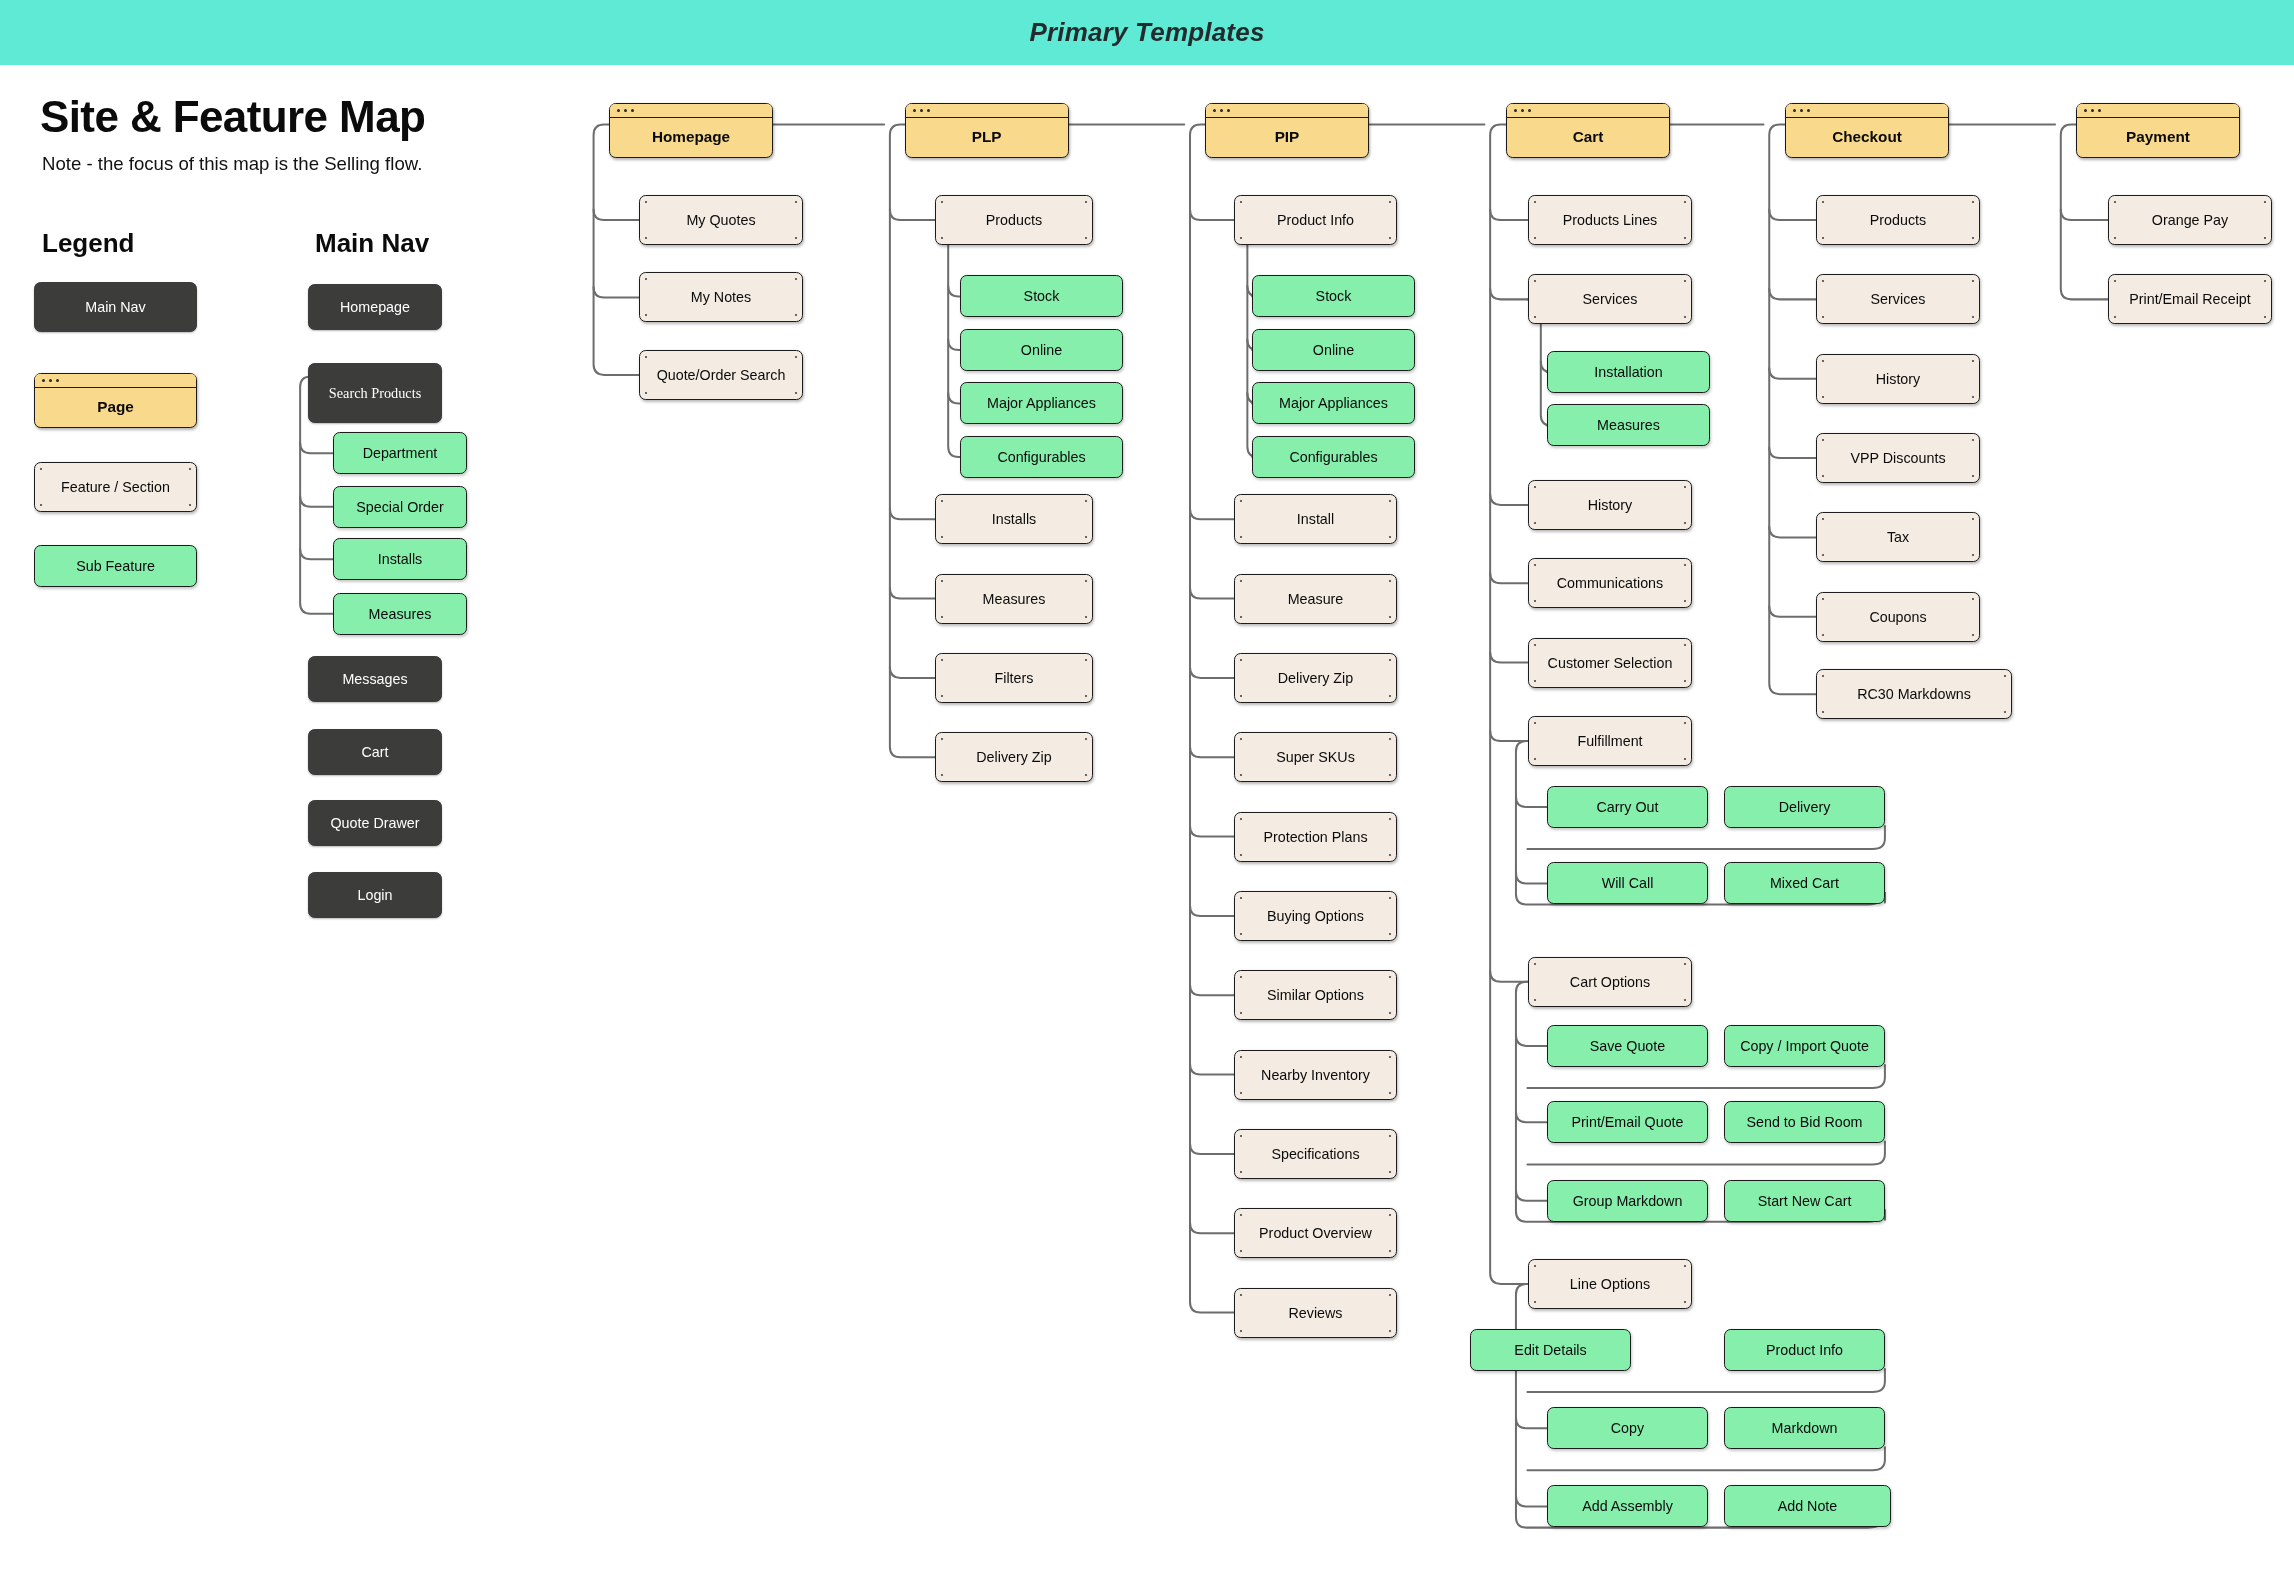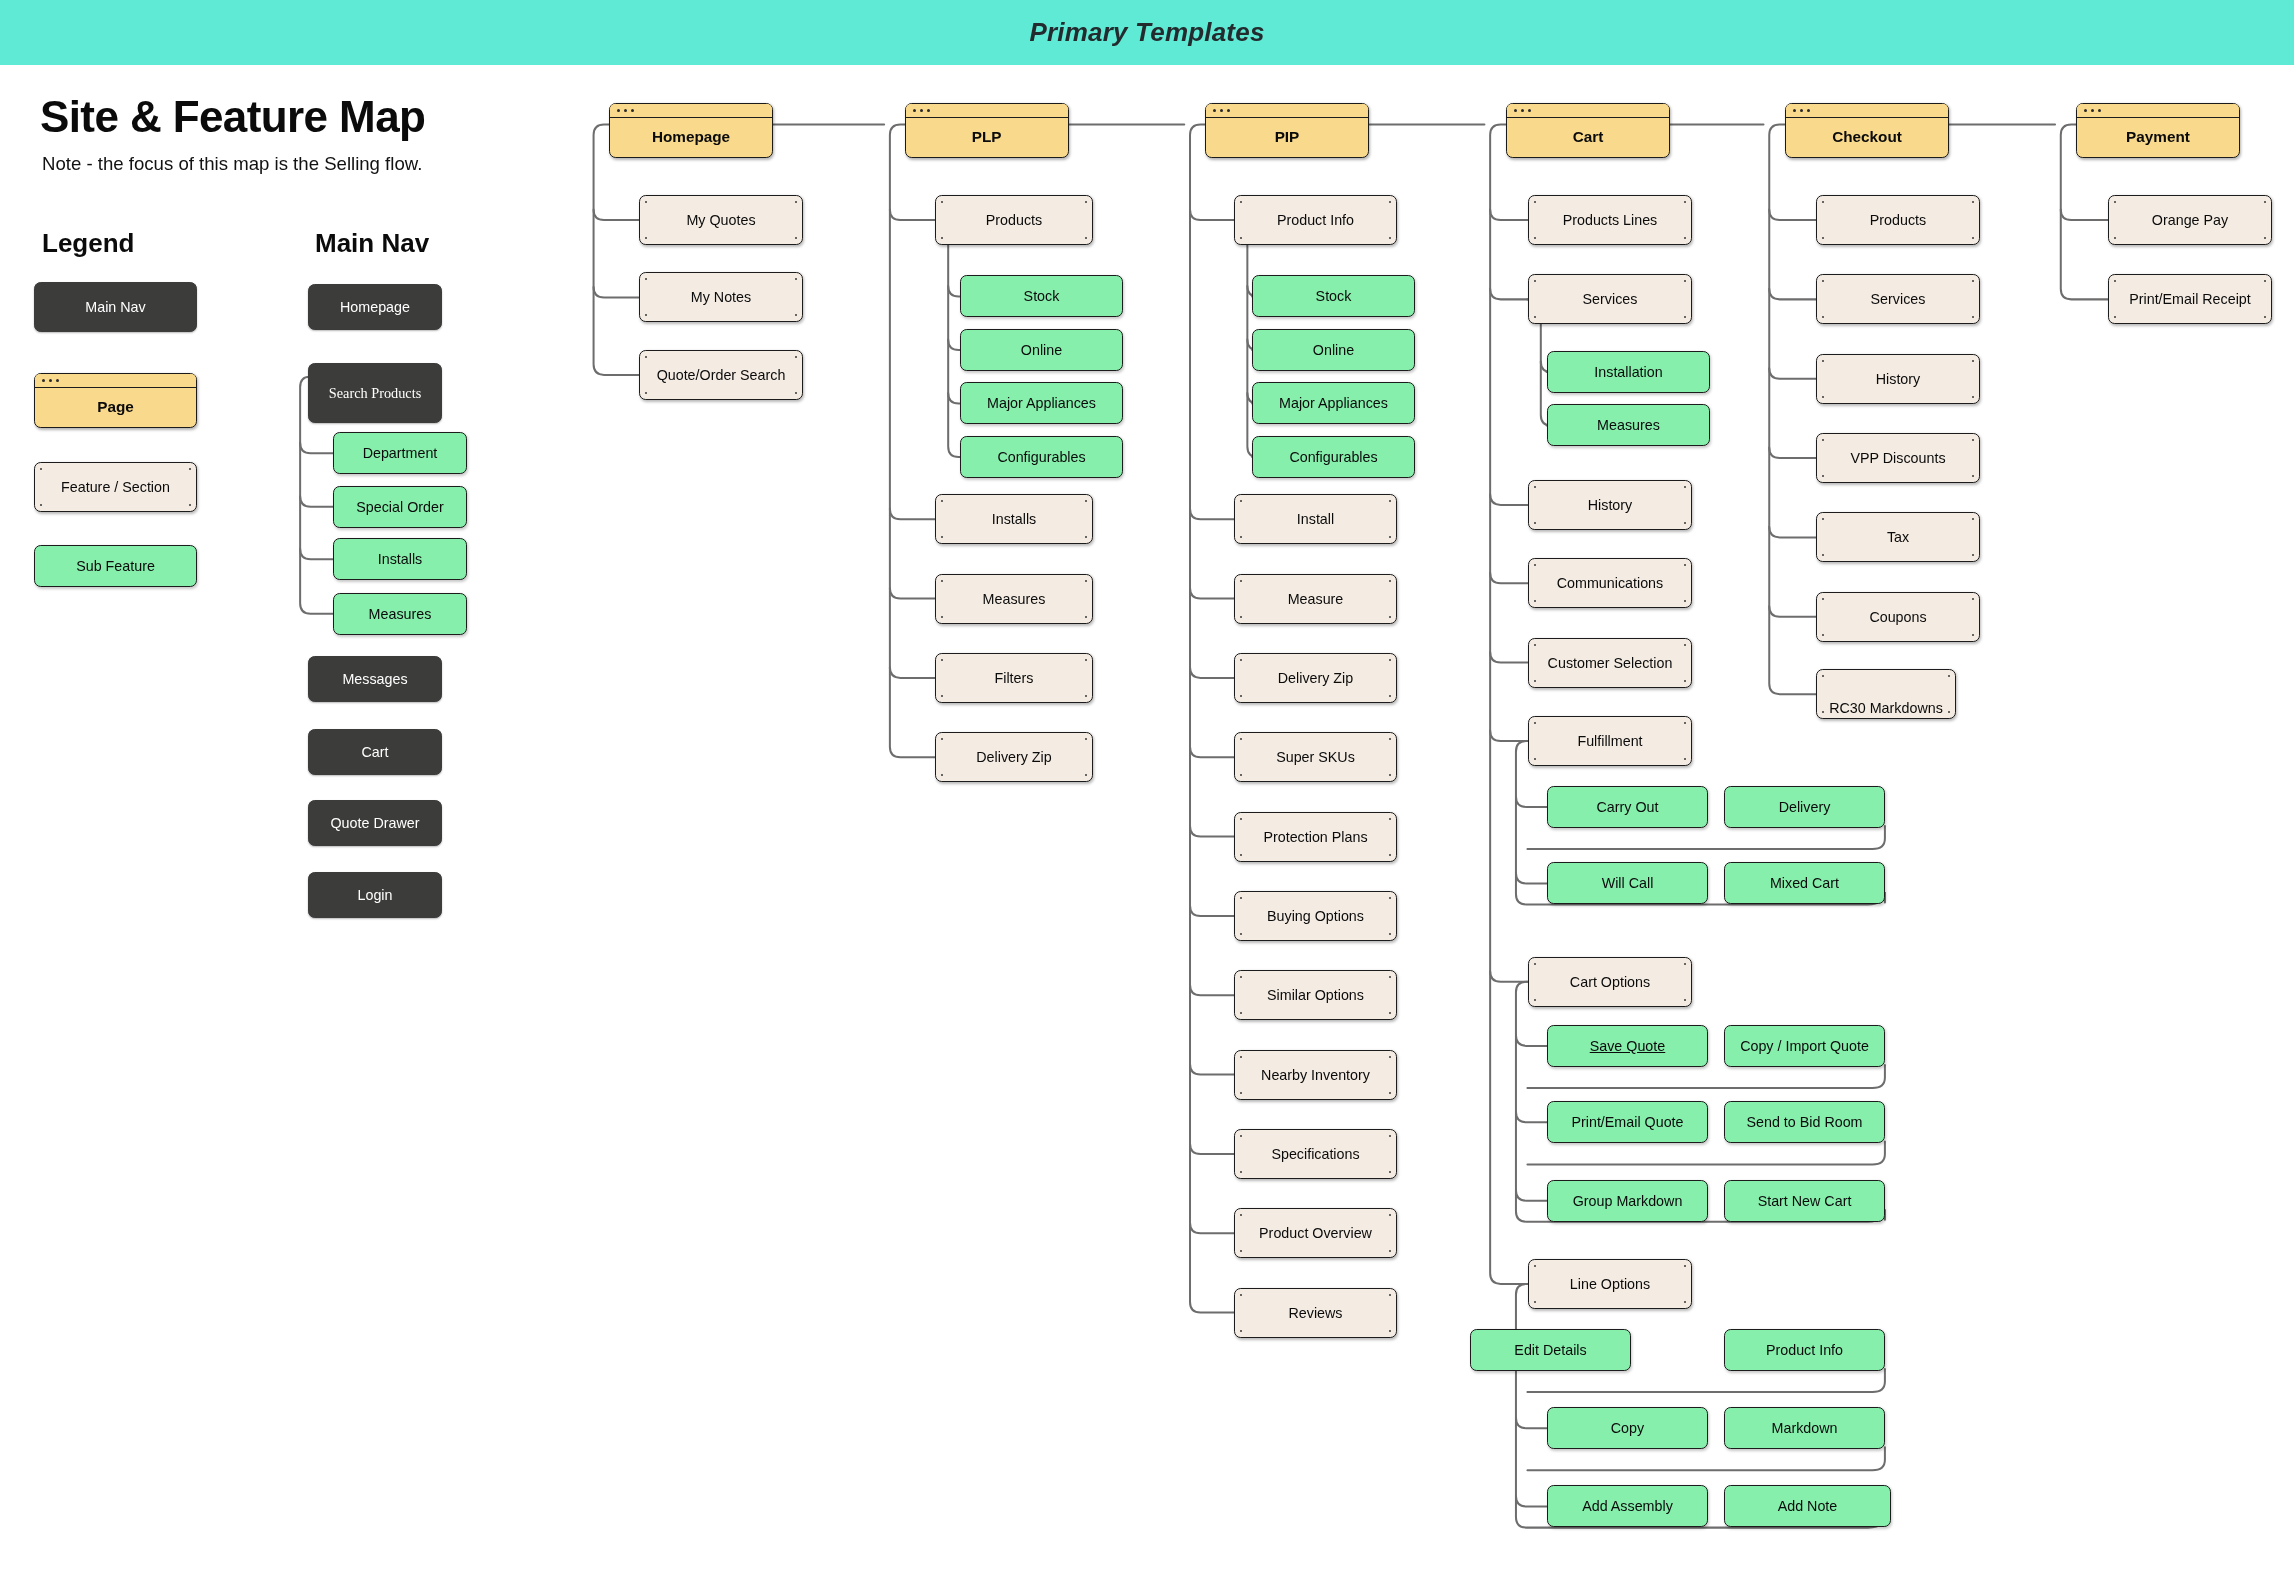--- a/index.html
+++ b/index.html
@@ -436,21 +436,21 @@
       <span>Will Call</span>
     </div>
     <div class="node n-sub" style="left: 1724px; top: 862px; width: 161px; height: 42px;">
       <span>Mixed Cart</span>
     </div>
     <div class="node n-feat" style="left: 1528px; top: 957px; width: 164px; height: 50px;">
       <span class="dotbl"></span>
       <span class="dotbr"></span>
       <span>Cart Options</span>
     </div>
-    <div class="node n-sub" style="left: 1547px; top: 1025px; width: 161px; height: 42px; text-decoration: underline;">
+    <div class="node n-sub" style="left: 1547px; top: 1025px; width: 161px; height: 42px;">
       <span>Save Quote</span>
     </div>
     <div class="node n-sub" style="left: 1724px; top: 1025px; width: 161px; height: 42px;">
       <span>Copy / Import Quote</span>
     </div>
     <div class="node n-sub" style="left: 1547px; top: 1101px; width: 161px; height: 42px;">
       <span>Print/Email Quote</span>
     </div>
     <div class="node n-sub" style="left: 1724px; top: 1101px; width: 161px; height: 42px;">
       <span>Send to Bid Room</span>
@@ -515,21 +515,21 @@
     <div class="node n-feat" style="left: 1816px; top: 512px; width: 164px; height: 50px;">
       <span class="dotbl"></span>
       <span class="dotbr"></span>
       <span>Tax</span>
     </div>
     <div class="node n-feat" style="left: 1816px; top: 592px; width: 164px; height: 50px;">
       <span class="dotbl"></span>
       <span class="dotbr"></span>
       <span>Coupons</span>
     </div>
-    <div class="node n-feat" style="left: 1816px; top: 669px; width: 140px; height: 50px; align-items: flex-end;">
+    <div class="node n-feat" style="left: 1816px; top: 669px; width: 196px; height: 50px;">
       <span class="dotbl"></span>
       <span class="dotbr"></span>
       <span>RC30 Markdowns</span>
     </div>
     <div class="node n-page" style="left: 2076px; top: 103px; width: 164px; height: 55px;">
       <div class="bar">
         <i></i>
         <i></i>
         <i></i>
       </div>

